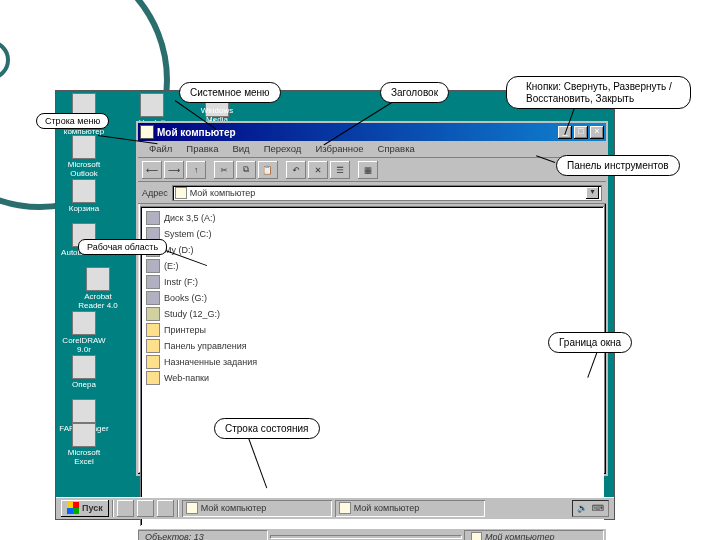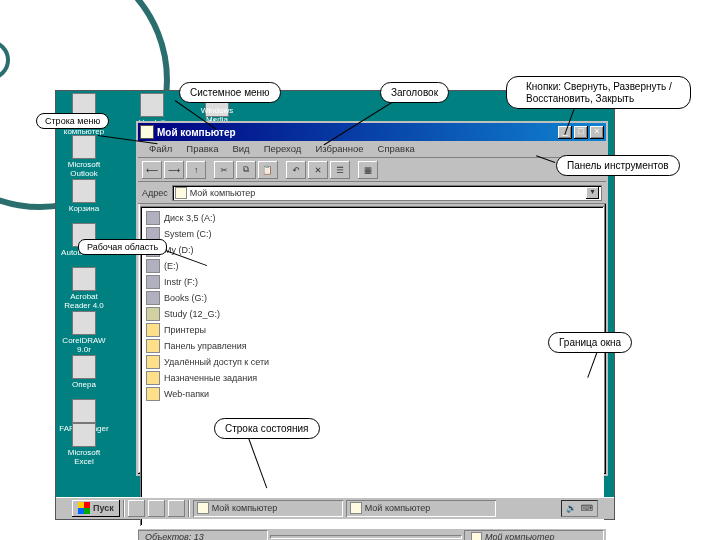--- a/index.html
+++ b/index.html
@@ -57,21 +57,21 @@
   .addrbar .combo .dd { margin-left:auto; width:13px; height:12px; background:#c0c0c0; box-shadow: inset -1px -1px #000, inset 1px 1px #fff; text-align:center; font-size:8px;}
   .client { height:320px; background:#fff; margin:2px; box-shadow: inset 1px 1px #808080, inset -1px -1px #fff, inset 2px 2px #000; overflow:auto; padding:4px 4px;}
   .item { display:flex; align-items:center; gap:4px; padding:1px 2px; font-size:9px;}
   .item .ic { width:14px; height:14px; background:#fffbe0; border:1px solid #888;}
   .item .ic.drive{ background:#b0b0c0;}
   .item .ic.cd{ background:#d0d0a0;}
   .item .ic.folder{ background:#ffe08a;}
   .statusbar { height:17px; background:#c0c0c0; display:flex; align-items:center; border-top:1px solid #fff; font-size:9px;}
   .statusbar .cell { border:1px solid #808080; border-top-color:#808080; border-left-color:#808080; border-right-color:#fff; border-bottom-color:#fff; padding:1px 6px; margin-right:2px;font-style:italic;}
 
-  .taskbar { position:absolute; left:0; right:0; bottom:0; height:22px; background:#c0c0c0; box-shadow: inset 0 1px #fff; display:flex; align-items:center; padding:2px 16px; gap:3px;}
+  .taskbar { position:absolute; left:0; right:0; bottom:0; height:22px; background:#c0c0c0; box-shadow: inset 0 1px #fff; display:flex; align-items:center; padding:2px 5px; gap:3px;}
   .startbtn { height:17px; padding:1px 6px; background:#c0c0c0; box-shadow: inset -1px -1px #000, inset 1px 1px #fff; font-size:9px; display:flex; align-items:center; gap:3px; font-weight:bold;}
   .startbtn .logo{ width:12px; height:12px; background: conic-gradient(#f00 0 25%, #0a0 0 50%, #06f 0 75%, #fc0 0 100%);}
   .taskbtn { height:17px; flex:0 0 150px; background:#c0c0c0; box-shadow: inset 1px 1px #808080, inset -1px -1px #fff; font-size:9px; padding:1px 4px; display:flex; align-items:center; gap:3px;}
   .tray { margin-left:auto; display:flex; height:17px; align-items:center; border:1px inset #808080; padding:0 4px; gap:4px;}
 </style>
 </head>
 <body>
 
 <div class="slide-deco"></div>
 <div class="slide-deco2"></div>
@@ -103,21 +103,21 @@
 <div class="desktop">
 
   <div class="deskicon" style="left:2px; top:2px;"><div class="img"></div><span>Мой компьютер</span></div>
   <div class="deskicon" style="left:70px; top:2px;"><div class="img"></div><span>Hewlett Packard</span></div>
   <div class="deskicon" style="left:135px; top:2px;"><div class="img"></div><span>Мои документы</span></div>
   <div class="deskicon" style="left:135px; top:16px;"><span>Windows Media</span></div>
 
   <div class="deskicon" style="left:2px; top:88px;"><div class="img"></div><span>Корзина</span></div>
   <div class="deskicon" style="left:2px; top:44px;"><div class="img"></div><span>Microsoft Outlook</span></div>
   <div class="deskicon" style="left:2px; top:132px;"><div class="img"></div><span>AutoDesk 32</span></div>
-  <div class="deskicon" style="left:2px; top:176px;"><div class="img"></div><span>Acrobat Reader 4.0</span></div>
+  <div class="deskicon" style="left:16px; top:176px;"><div class="img"></div><span>Acrobat Reader 4.0</span></div>
   <div class="deskicon" style="left:2px; top:220px;"><div class="img"></div><span>CorelDRAW 9.0r</span></div>
   <div class="deskicon" style="left:2px; top:264px;"><div class="img"></div><span>Опера</span></div>
   <div class="deskicon" style="left:2px; top:308px;"><div class="img"></div><span>FAR manager</span></div>
   <div class="deskicon" style="left:2px; top:332px;"><div class="img"></div><span>Microsoft Excel</span></div>
 
   <div class="window">
     <div class="titlebar">
       <div class="sysicon"></div>
       <div class="title">Мой компьютер</div>
       <div class="winbtn">_</div>
@@ -187,24 +187,20 @@
         <div class="item">
           <div class="ic folder"></div>
           <span>Принтеры</span>
         </div>
         <div class="item">
           <div class="ic folder"></div>
           <span>Панель управления</span>
         </div>
         <div class="item">
           <div class="ic folder"></div>
-          <span>Удалённый доступ к сети</span>
-        </div>
-        <div class="item">
-          <div class="ic folder"></div>
           <span>Назначенные задания</span>
         </div>
         <div class="item">
           <div class="ic folder"></div>
           <span>Web-папки</span>
         </div>
       </div>
     <div class="statusbar">
       <div class="cell" style="flex:0 0 130px;">Объектов: 13</div>
       <div class="cell" style="flex:1;"></div>

